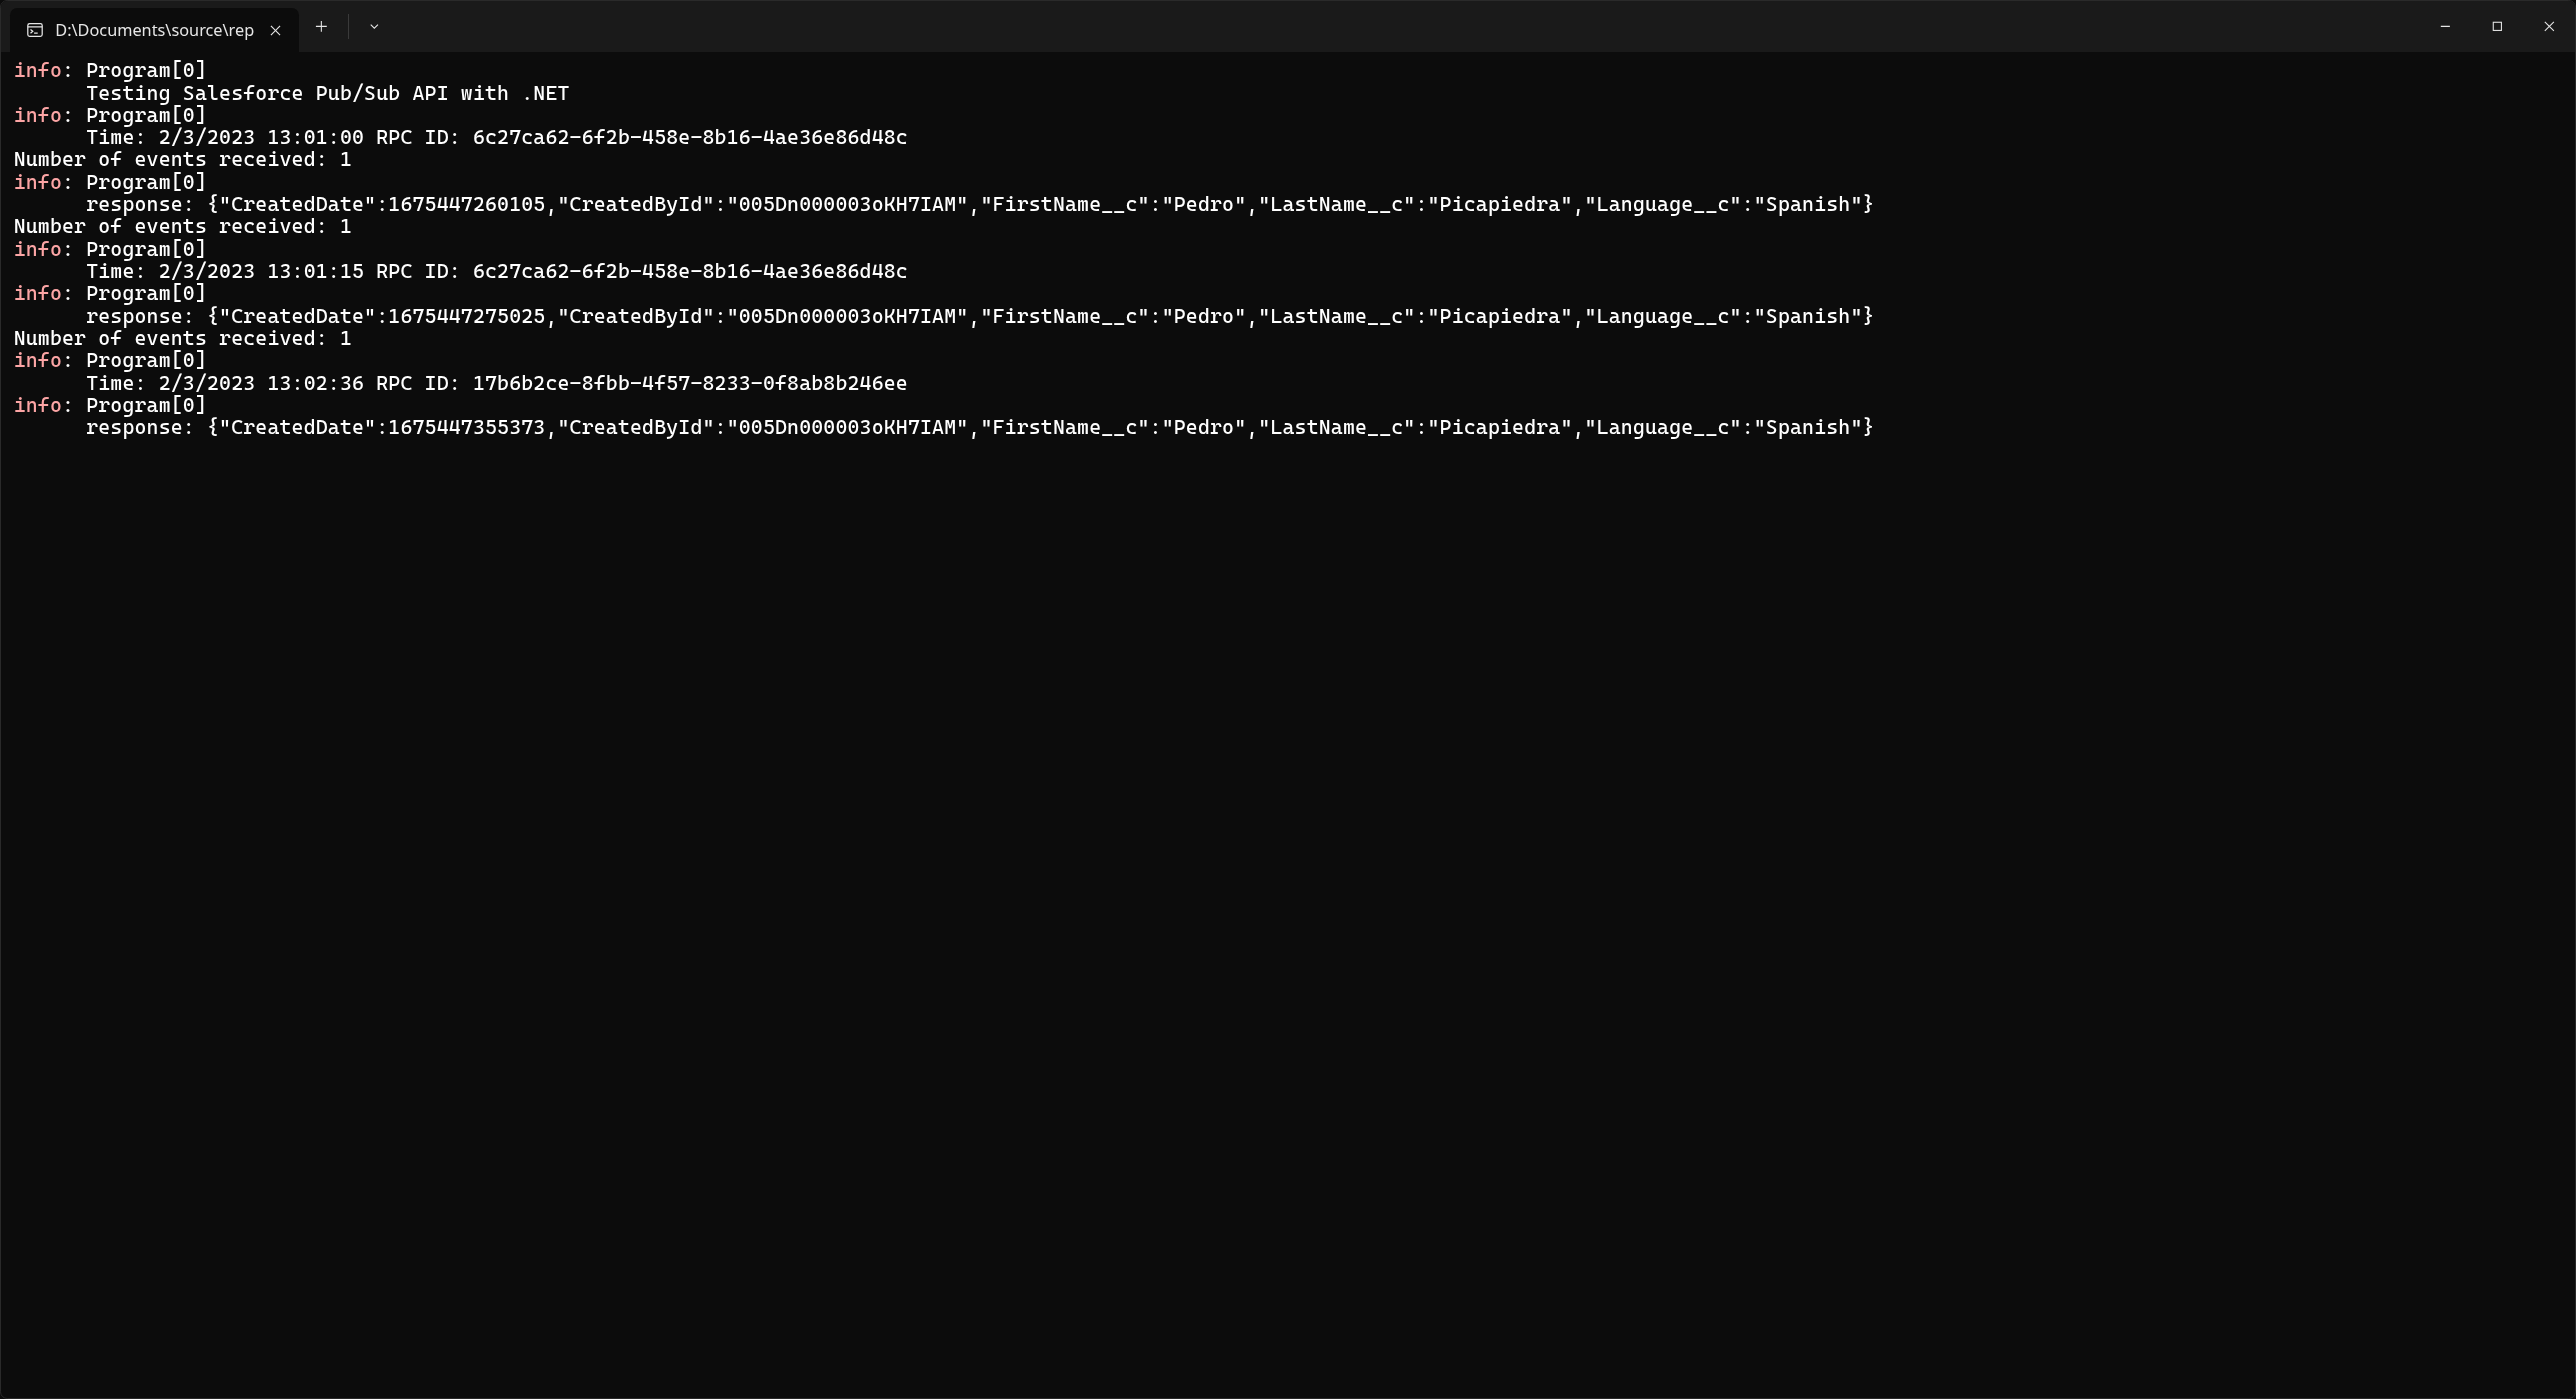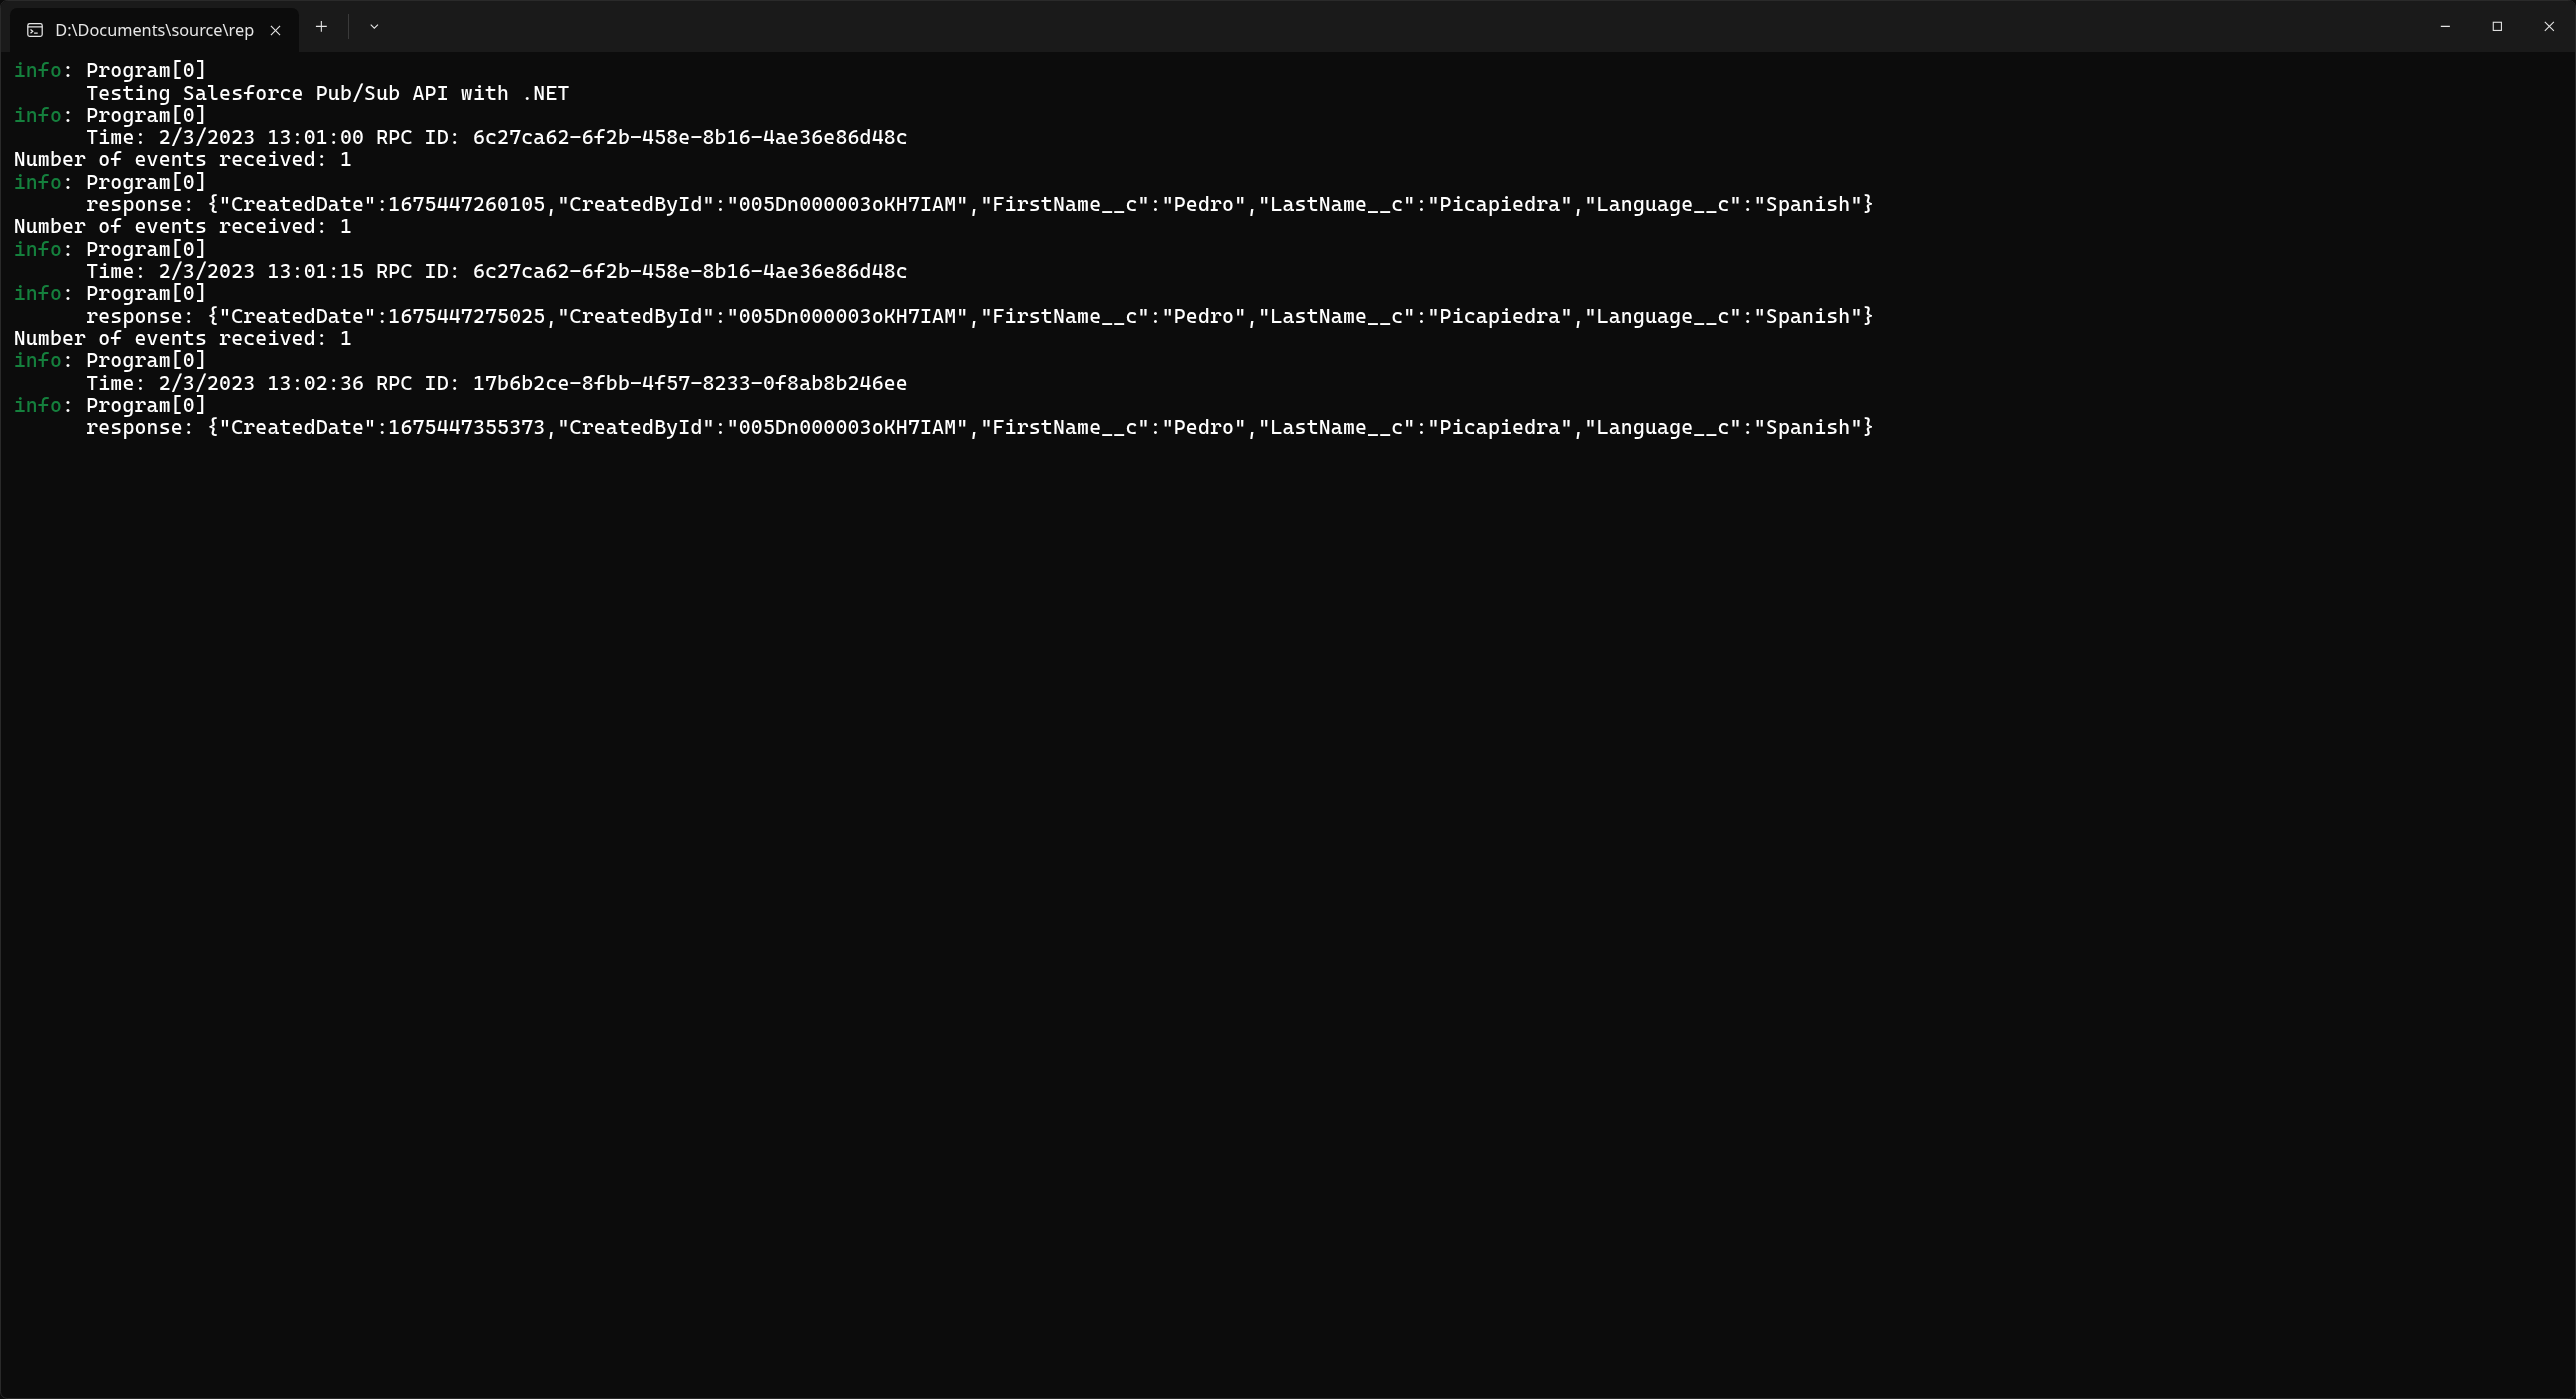--- a/index.html
+++ b/index.html
@@ -88,21 +88,21 @@
   .terminal {
     flex: 1 1 auto;
     padding: 7.2px 12.7px;
     font-size: 20.3px;
     line-height: 1.1;
     white-space: pre-wrap;
     word-break: break-all;
     letter-spacing: 0.2px;
     overflow: auto;
   }
-  .info { color: #15803d; margin-top: 31px; }
+  .info { color: #fca5a5; margin-top: 31px; }
 </style>
 </head>
 <body>
 
 <div class="window">
   <div class="titlebar">
     <div class="tab">
       <span class="tab-icon">
         <svg viewBox="0 0 20 20" width="18" height="18" fill="none" stroke="#e6e6e6" stroke-width="1.4">
           <rect x="2" y="3" width="16" height="14" rx="2"></rect>

